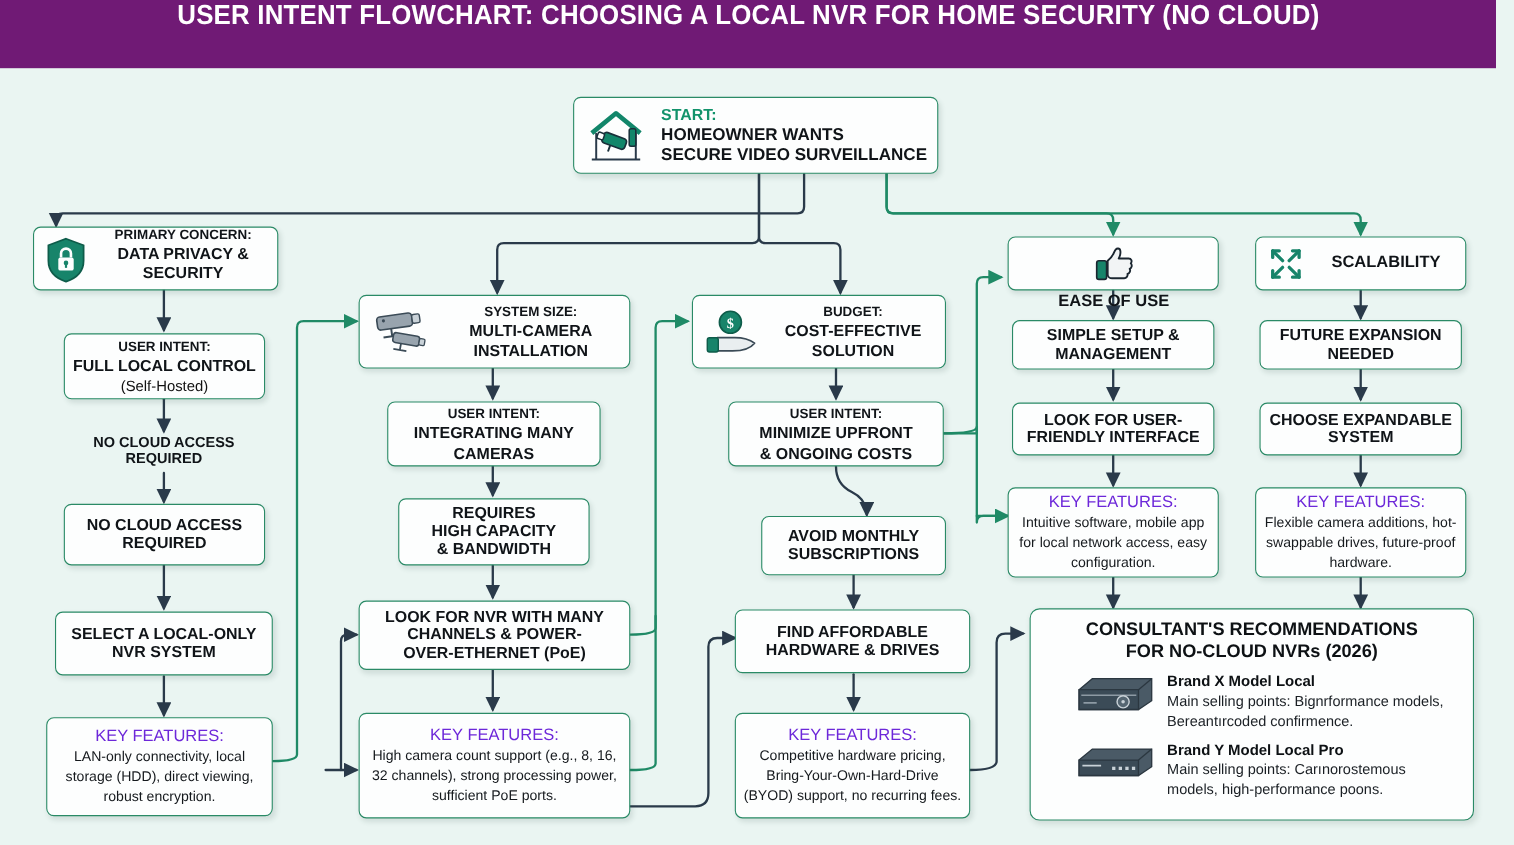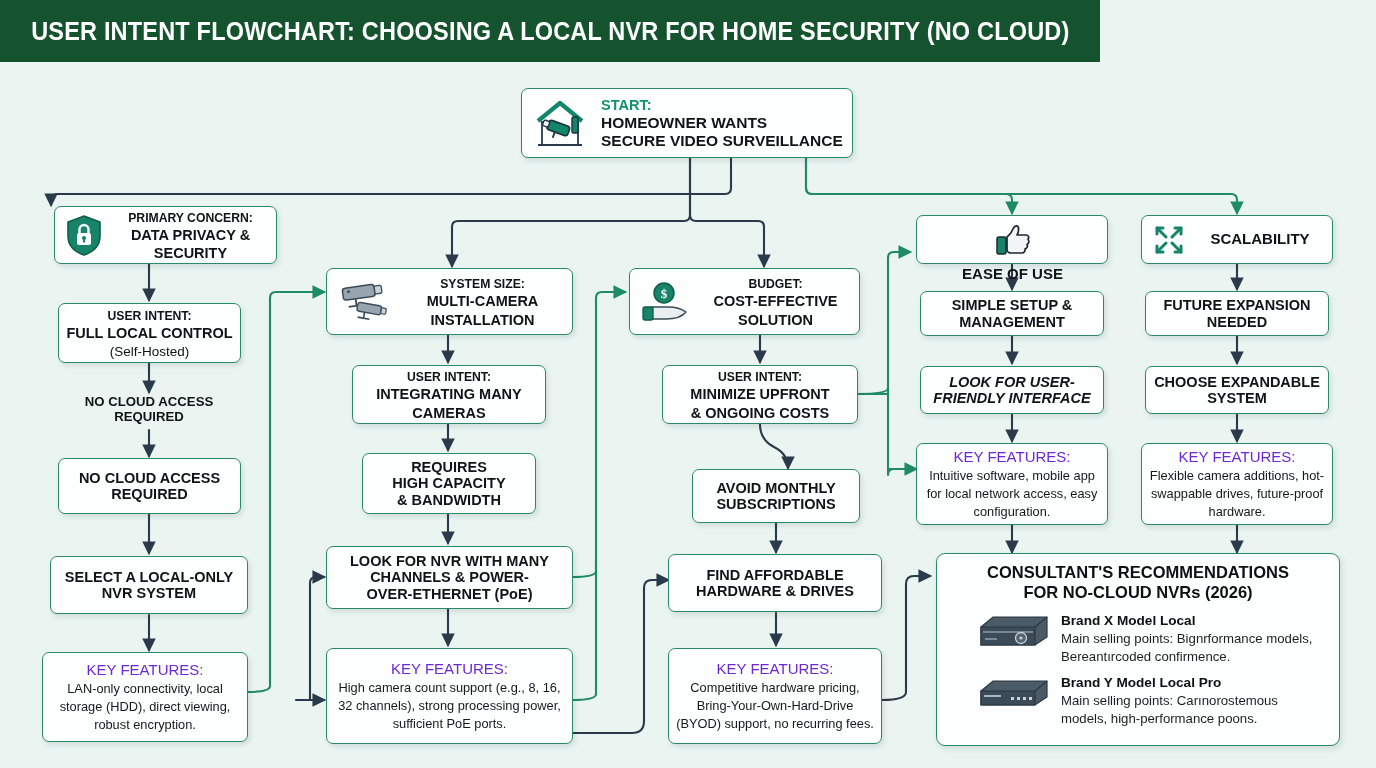--- a/index.html
+++ b/index.html
@@ -6,23 +6,23 @@
   html, body {
     width: 1376px; height: 768px;
     font-family: "Liberation Sans", sans-serif;
     background: #eaf5f2;
     overflow: hidden;
   }
   #stage { position: relative; width: 1376px; height: 768px; background: #eaf5f2; }
 
   
   .header {
-    position: absolute; left: 0; top: 0; width: 1100px; height: 62px;
-    background: #14532d;
-    display: flex; align-items: center; justify-content: center;
+    position: absolute; left: 0; top: 0; width: 1360px; height: 62px;
+    background: #701a75;
+    display: flex; justify-content: center;
   }
   .header-title {
     color: #ffffff;
     font-size: 25px;
     font-weight: bold;
     letter-spacing: 0.2px;
     text-align: center;
     transform: scaleX(0.94);
     white-space: nowrap;
   }
@@ -174,21 +174,21 @@
         </g>
       </svg>
     </span>
     <span class="txt" style="text-align:left; padding-left:4px;">
       <span class="start-green">START:</span><br>
       <span class="cap" style="font-size:15.5px;">HOMEOWNER WANTS</span><br>
       <span class="cap" style="font-size:15.5px;">SECURE VIDEO SURVEILLANCE</span>
     </span>
   </div>
 
-  <div class="node with-icon" style="left:54px; top:206px; width:223px; height:58px;">
+  <div class="node with-icon" style="left:30px; top:206px; width:223px; height:58px;align-items:flex-end;">
     <span class="icon-slot">
       <svg width="42" height="44" viewBox="0 0 42 44">
         <path d="M21 3 L37 9 V23 C37 33 30 39 21 42 C12 39 5 33 5 23 V9 Z" fill="#17846a" stroke="#0e5c4a" stroke-width="1.6"></path>
         <rect x="14" y="20" width="14" height="12" rx="2" fill="#fdfefe"></rect>
         <path d="M16.5 20 V16.5 a4.5 4.5 0 0 1 9 0 V20" fill="none" stroke="#fdfefe" stroke-width="2.4"></path>
         <circle cx="21" cy="25" r="2.1" fill="#17846a"></circle>
         <rect x="20" y="25.5" width="2" height="4" fill="#17846a"></rect>
       </svg>
     </span>
     <span class="txt">
@@ -326,21 +326,21 @@
     </span>
     <span class="txt cap" style="font-size:15px;">EASE OF USE</span>
   </div>
 
   <div class="node" style="left:920px; top:291px; width:184px; height:45px;">
     <span class="txt cap" style="white-space:pre-line;">SIMPLE SETUP &amp;
 MANAGEMENT</span>
   </div>
 
   <div class="node" style="left:920px; top:366px; width:184px; height:48px;">
-    <span class="txt cap" style="white-space:pre-line;font-style:italic;">LOOK FOR USER-
+    <span class="txt cap" style="white-space:pre-line;">LOOK FOR USER-
 FRIENDLY INTERFACE</span>
   </div>
 
   <div class="node" style="left:916px; top:443px; width:192px; height:82px;">
     <span class="txt">
       <span class="feat-head">KEY FEATURES:</span><br>
       <span class="feat-body">Intuitive software, mobile app for local network access, easy configuration.</span>
     </span>
   </div>
 

